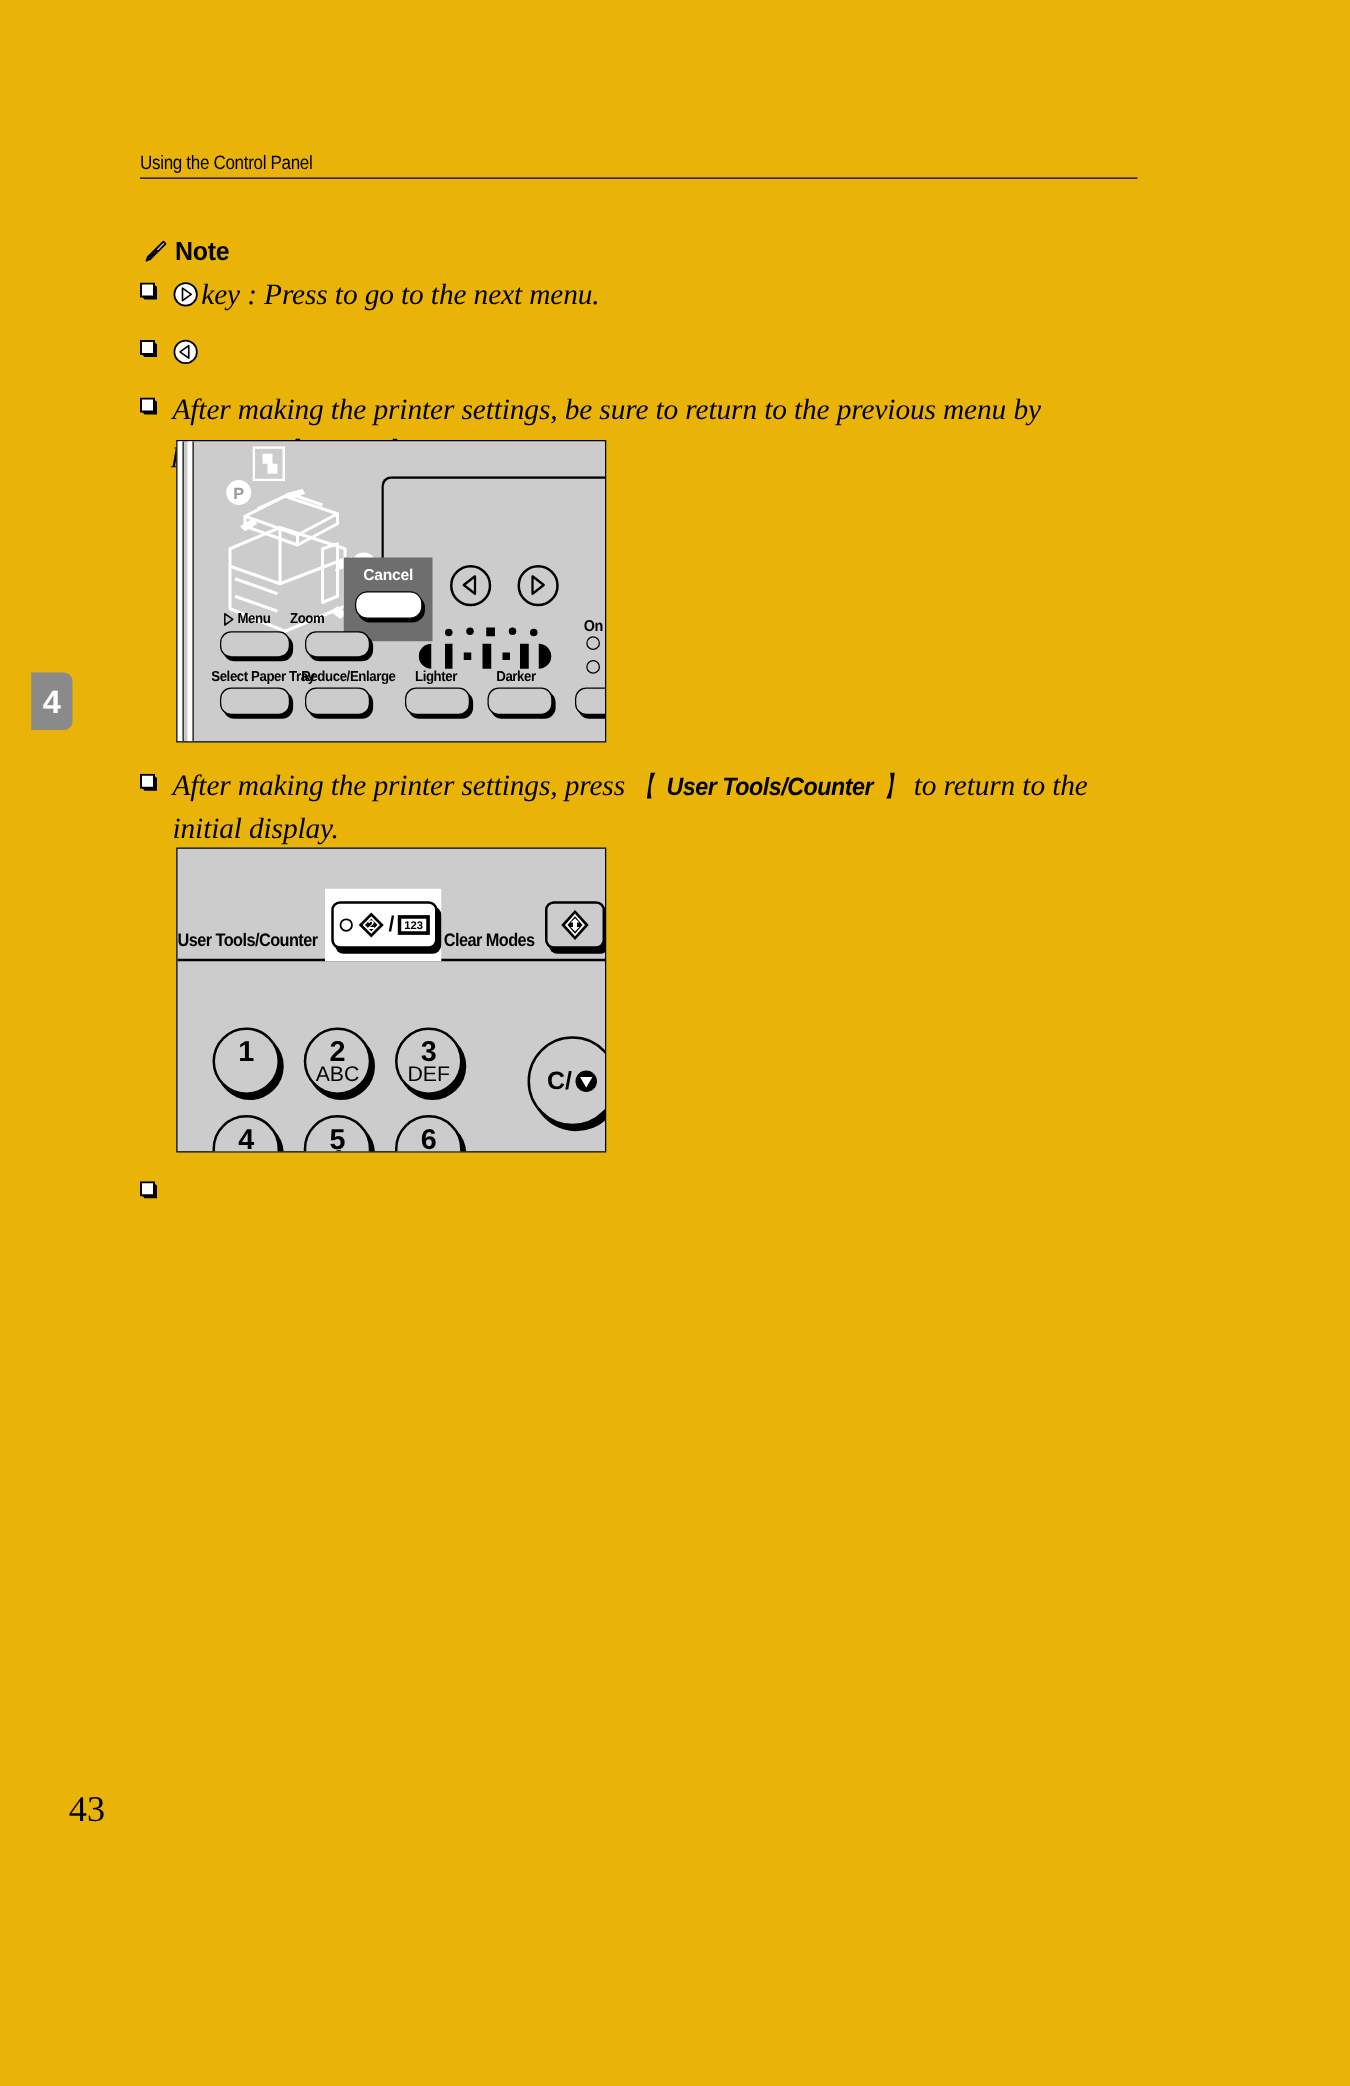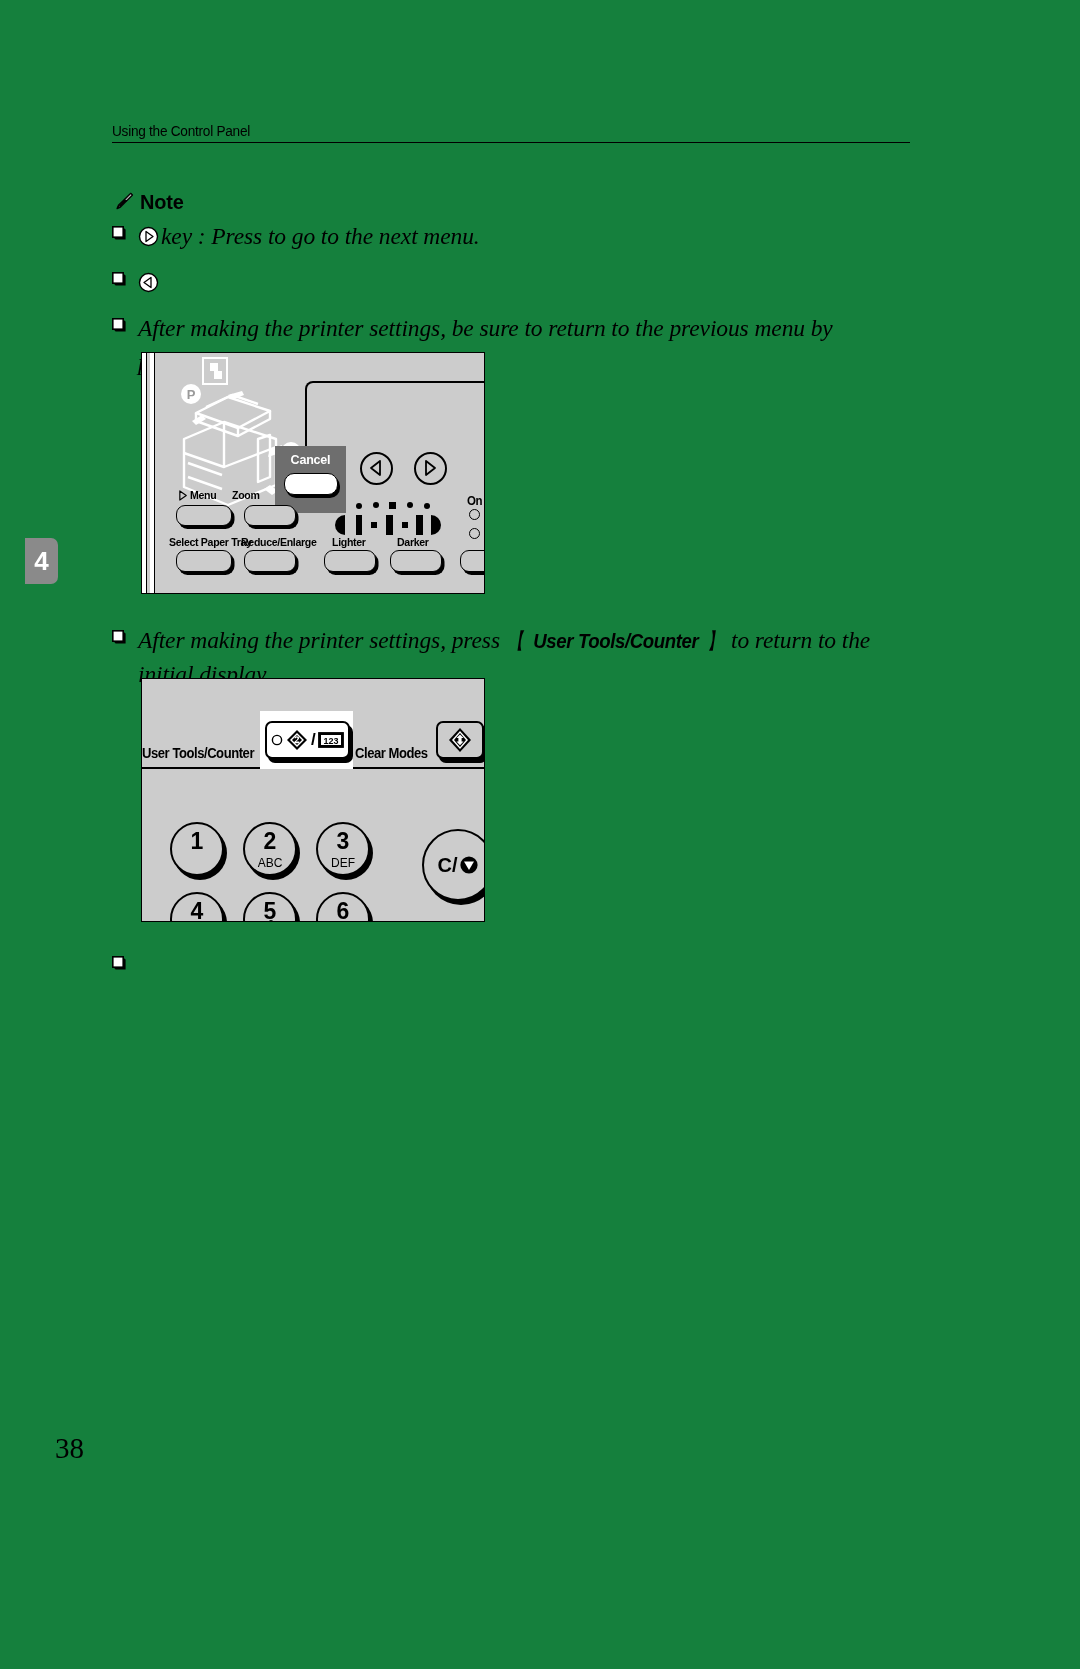--- a/index.html
+++ b/index.html
@@ -13,21 +13,21 @@
     position: relative;
     font-family: "Liberation Serif", serif;
     color: #000000;
     overflow: hidden;
   }
 
   
   .page {
     position: absolute;
     inset: 0;
-    background: #15803d;
+    background: #eab308;
   }
 
   
   .running-header {
     position: absolute;
     left: 112px;
     top: 122px;
     width: 798px;
   }
   .running-header .rh-text {
@@ -129,21 +129,20 @@
     font-weight: bold;
     font-size: 21px;
     display: inline-block;
     transform: scaleX(0.6);
   }
 
   .para-block {
     position: absolute;
     left: 112px;
     width: 800px;
-    margin-top: 11px;
   }
 
   
   .illus {
     position: absolute;
     background: #cccccc;
     border: 1.5px solid #000;
     overflow: hidden;
   }
   .illus-1 { left: 141px; top: 352px; width: 342px; height: 240px; }
@@ -335,21 +334,21 @@
     font-family: "Liberation Sans", sans-serif;
     font-weight: bold;
     font-size: 23px;
   }
   .numkey .nk-letters {
     position: absolute;
     left: 0; right: 0;
     bottom: 4px;
     text-align: center;
     font-family: "Liberation Sans", sans-serif;
-    font-size: 12px;
+    font-size: 17px;
     letter-spacing: 0px;
   }
   .numkey .nk-dot {
     position: absolute;
     left: 50%;
     bottom: 18px;
     width: 4px;
     height: 4px;
     margin-left: -2px;
     border: 1px solid #000;
@@ -659,15 +658,15 @@
     <div class="bullet-row">
       <span class="bullet-mark">
         <svg width="15" height="15" viewBox="0 0 15 15">
           <rect x="0.8" y="0.8" width="10.4" height="10.4" fill="#fff" stroke="#000" stroke-width="1.6"></rect>
           <path d="M11.2 1.6 L13.6 3.4 L13.6 13.6 L3.6 13.6 L1.8 11.4 L11.2 11.4 Z" fill="#000"></path>
         </svg>
       </span>
     </div>
   </div>
 
-  <div class="page-number">38</div>
+  <div class="page-number">43</div>
 
 </div>
 
 </body></html>

